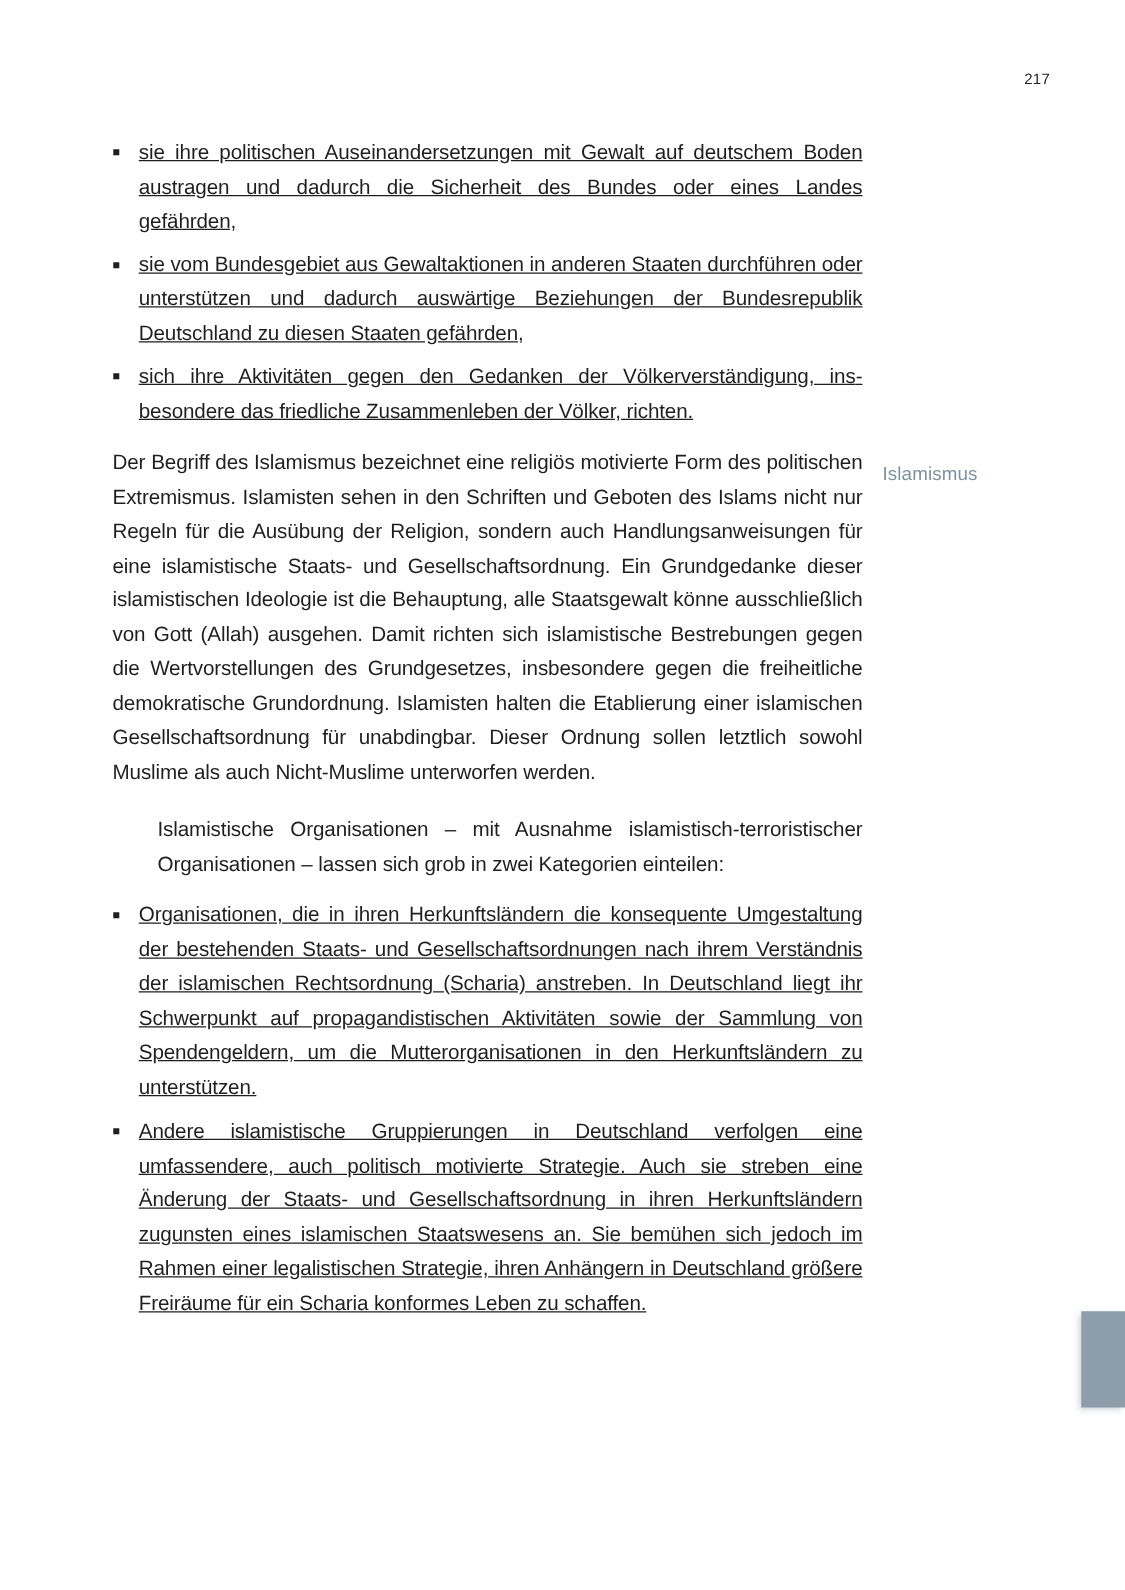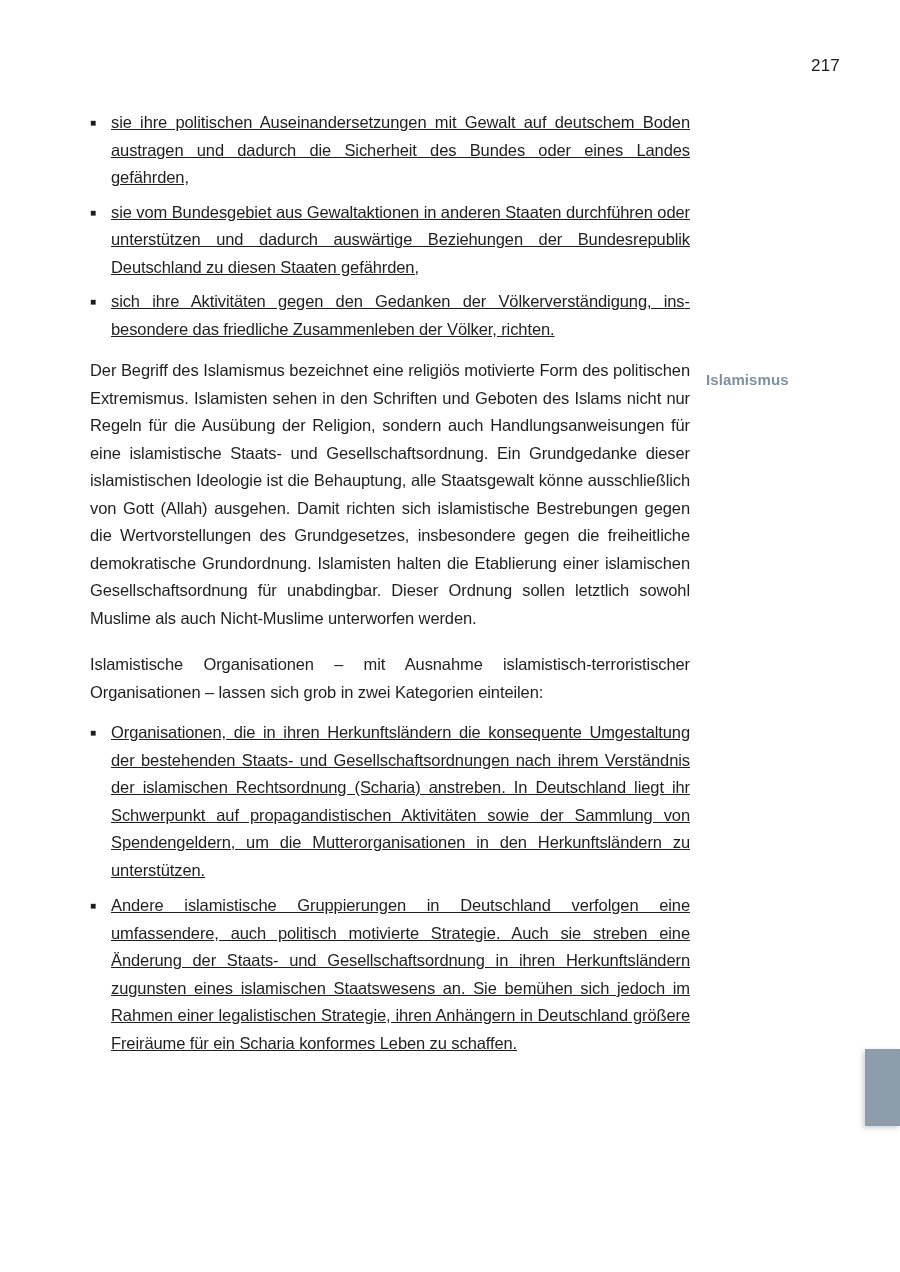--- a/index.html
+++ b/index.html
@@ -9,21 +9,21 @@
     height: 1272px;
     background: #ffffff;
     font-family: "Liberation Sans", sans-serif;
     color: #1f1f1f;
     overflow: hidden;
   }
   .page-number {
     position: absolute;
     top: 56px;
     right: 60px;
-    font-size: 17px;
+    font-size: 12px;
     letter-spacing: 0.2px;
     color: #1c1c1c;
   }
   .content {
     position: absolute;
     left: 90px;
     top: 109px;
     width: 600px;
     font-size: 16.5px;
     line-height: 27.5px;
@@ -53,30 +53,30 @@
     text-decoration: underline;
     -webkit-hyphens: manual;
   }
   .para {
     margin: 0;
     text-align: justify;
     hyphens: manual;
     -webkit-hyphens: manual;
   }
   .para-definition { margin-top: 14px; }
-  .para-intro { margin-top: 19px; }
+  .para-intro { margin-top: 19px; margin-left: 36px; }
   .list-categories { margin-top: 13px; }
   .list-categories li { margin-bottom: 8px; }
   .margin-label {
     position: absolute;
     left: 706px;
     top: 370px;
     font-size: 15px;
     line-height: 20px;
-    font-weight: bold;
+    font-weight: normal;
     letter-spacing: 0.1px;
     color: #7d91a1;
   }
   .side-tab {
     position: absolute;
     right: 0;
     top: 1049px;
     width: 35px;
     height: 77px;
     background: #8d9dab;

